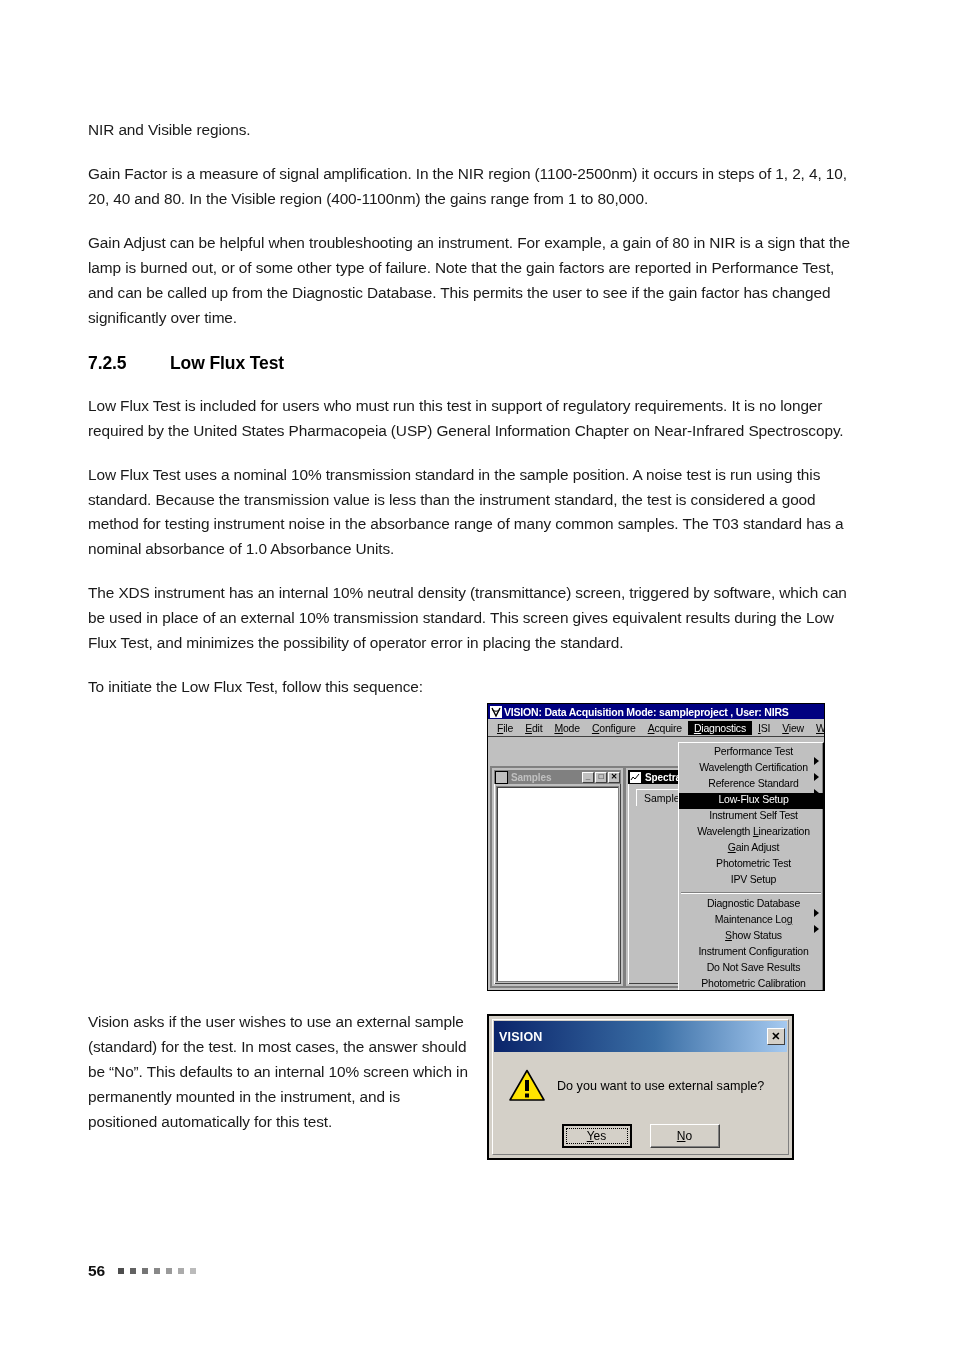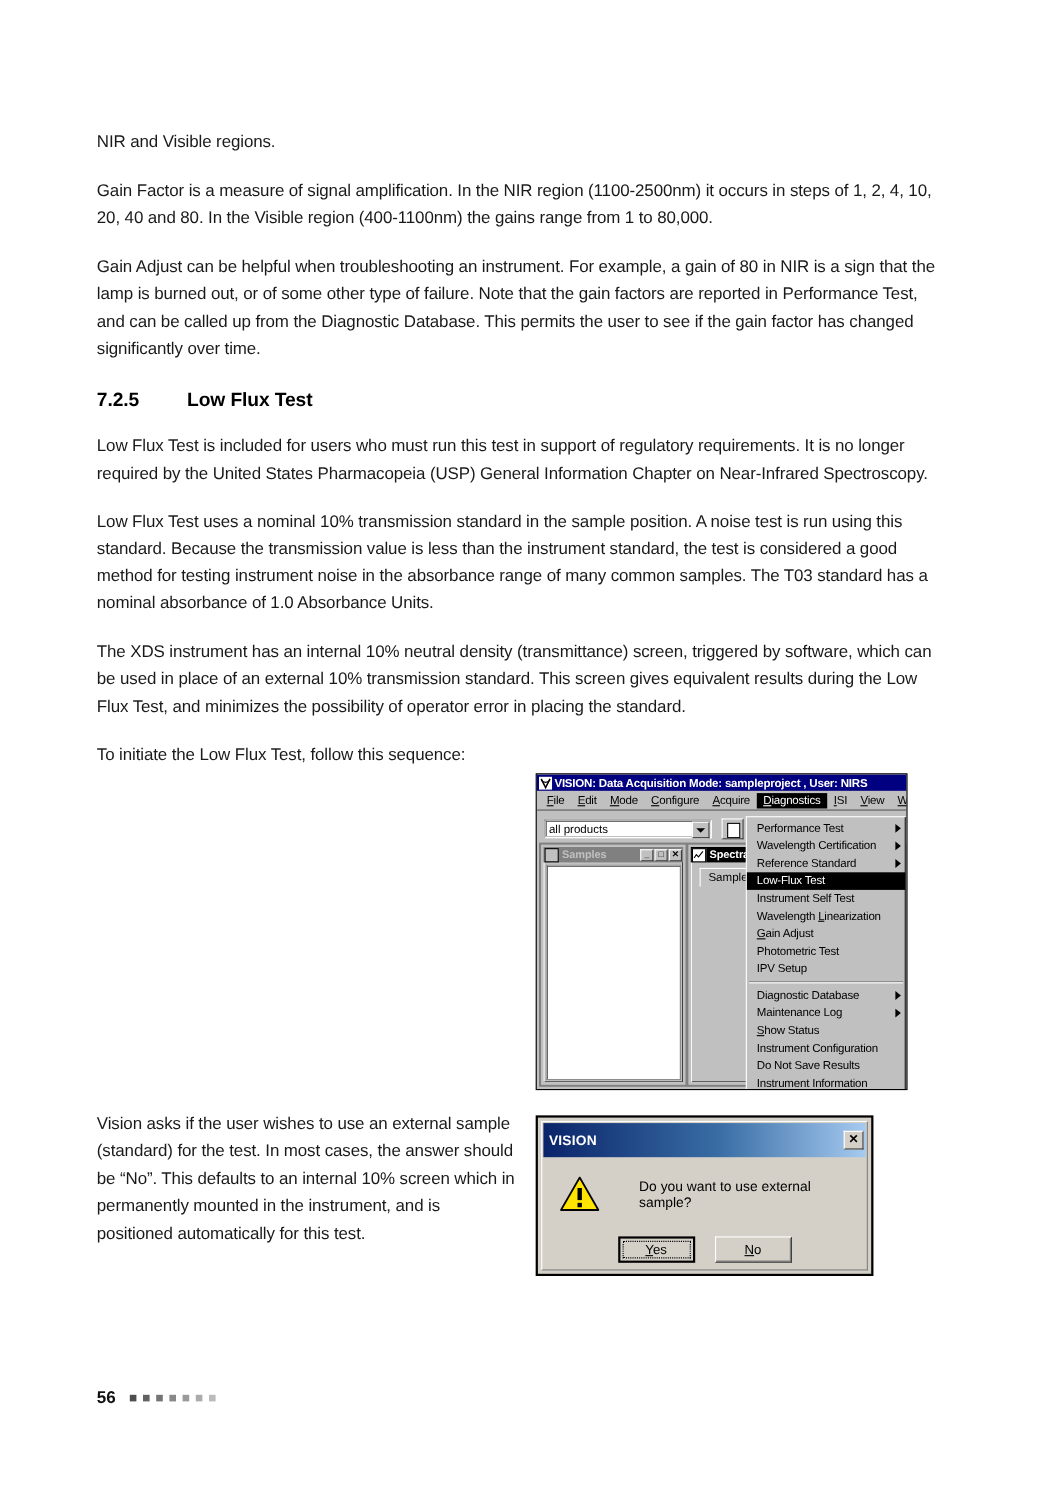--- a/index.html
+++ b/index.html
@@ -272,20 +272,21 @@
   }
   .dropdown .dd-item {
     display: flex;
     align-items: center;
     font-size: 10.5px;
     height: 16px;
     padding: 0 4px 0 9px;
     white-space: nowrap;
     letter-spacing: -0.2px;
     color: #000;
+    flex-direction: column;
   }
   .dropdown .dd-item.selected {
     background: #000000;
     color: #ffffff;
   }
   .dropdown .dd-item .sub {
     margin-left: auto;
     width: 0; height: 0;
     border-top: 4px solid transparent;
     border-bottom: 4px solid transparent;
@@ -348,21 +349,21 @@
     font-weight: bold;
     line-height: 1;
   }
   .dlg-content {
     display: flex;
     align-items: center;
     padding: 16px 16px 0 16px;
   }
   .warn-icon { width: 36px; height: 33px; flex: 0 0 auto; }
   .dlg-msg {
-    margin-left: 36px;
+    margin-left: 12px;
     font-size: 12.6px;
     color: #000;
   }
   .dlg-buttons {
     display: flex;
     justify-content: center;
     gap: 18px;
     margin-top: 22px;
   }
   .dlg-btn {
@@ -444,31 +445,20 @@
         <span class="mi"><u>E</u>dit</span>
         <span class="mi"><u>M</u>ode</span>
         <span class="mi"><u>C</u>onfigure</span>
         <span class="mi"><u>A</u>cquire</span>
         <span class="mi active"><u>D</u>iagnostics</span>
         <span class="mi"><u>I</u>SI</span>
         <span class="mi"><u>V</u>iew</span>
         <span class="mi"><u>W</u>ind</span>
       </div>
 
-    <div class="app-toolbar">
-      <div class="combo">
-        <span>all products</span>
-        <span class="arrow-btn">
-            <i class="tri-down"></i>
-          </span>
-      </div>
-      <div class="tool-btn">
-        <span class="sheet"></span>
-      </div>
-    </div>
 
     <div class="mdi">
 
       <div class="child-win child-samples">
         <div class="child-title inactive">
           <span class="child-icon"></span>
           <span>Samples</span>
           <span class="child-ctl">
             <span>_</span>
             <span>□</span>
@@ -502,21 +492,21 @@
         </div>
         <div class="dd-item">
           <span>Wavelen<u>g</u>th Certification</span>
           <span class="sub"></span>
         </div>
         <div class="dd-item">
           <span>Reference Standard</span>
           <span class="sub"></span>
         </div>
         <div class="dd-item selected">
-          <span>Low-Flux Test</span>
+          <span>Low-Flux Setup</span>
         </div>
         <div class="dd-item">
           <span>Instrument Self Test</span>
         </div>
         <div class="dd-item">
           <span>Wavelength <u>L</u>inearization</span>
         </div>
         <div class="dd-item">
           <span><u>G</u>ain Adjust</span>
         </div>
@@ -538,21 +528,21 @@
         <div class="dd-item">
           <span><u>S</u>how Status</span>
         </div>
         <div class="dd-item">
           <span>Instrument Configuration</span>
         </div>
         <div class="dd-item">
           <span>Do Not Save Results</span>
         </div>
         <div class="dd-item">
-          <span>Instrument Information</span>
+          <span>Photometric Calibration</span>
         </div>
       </div>
   </div>
 
   <div class="dlg">
     <div class="dlg-inner">
       <div class="dlg-titlebar">
         <span>VISION</span>
         <span class="dlg-close">✕</span>
       </div>

